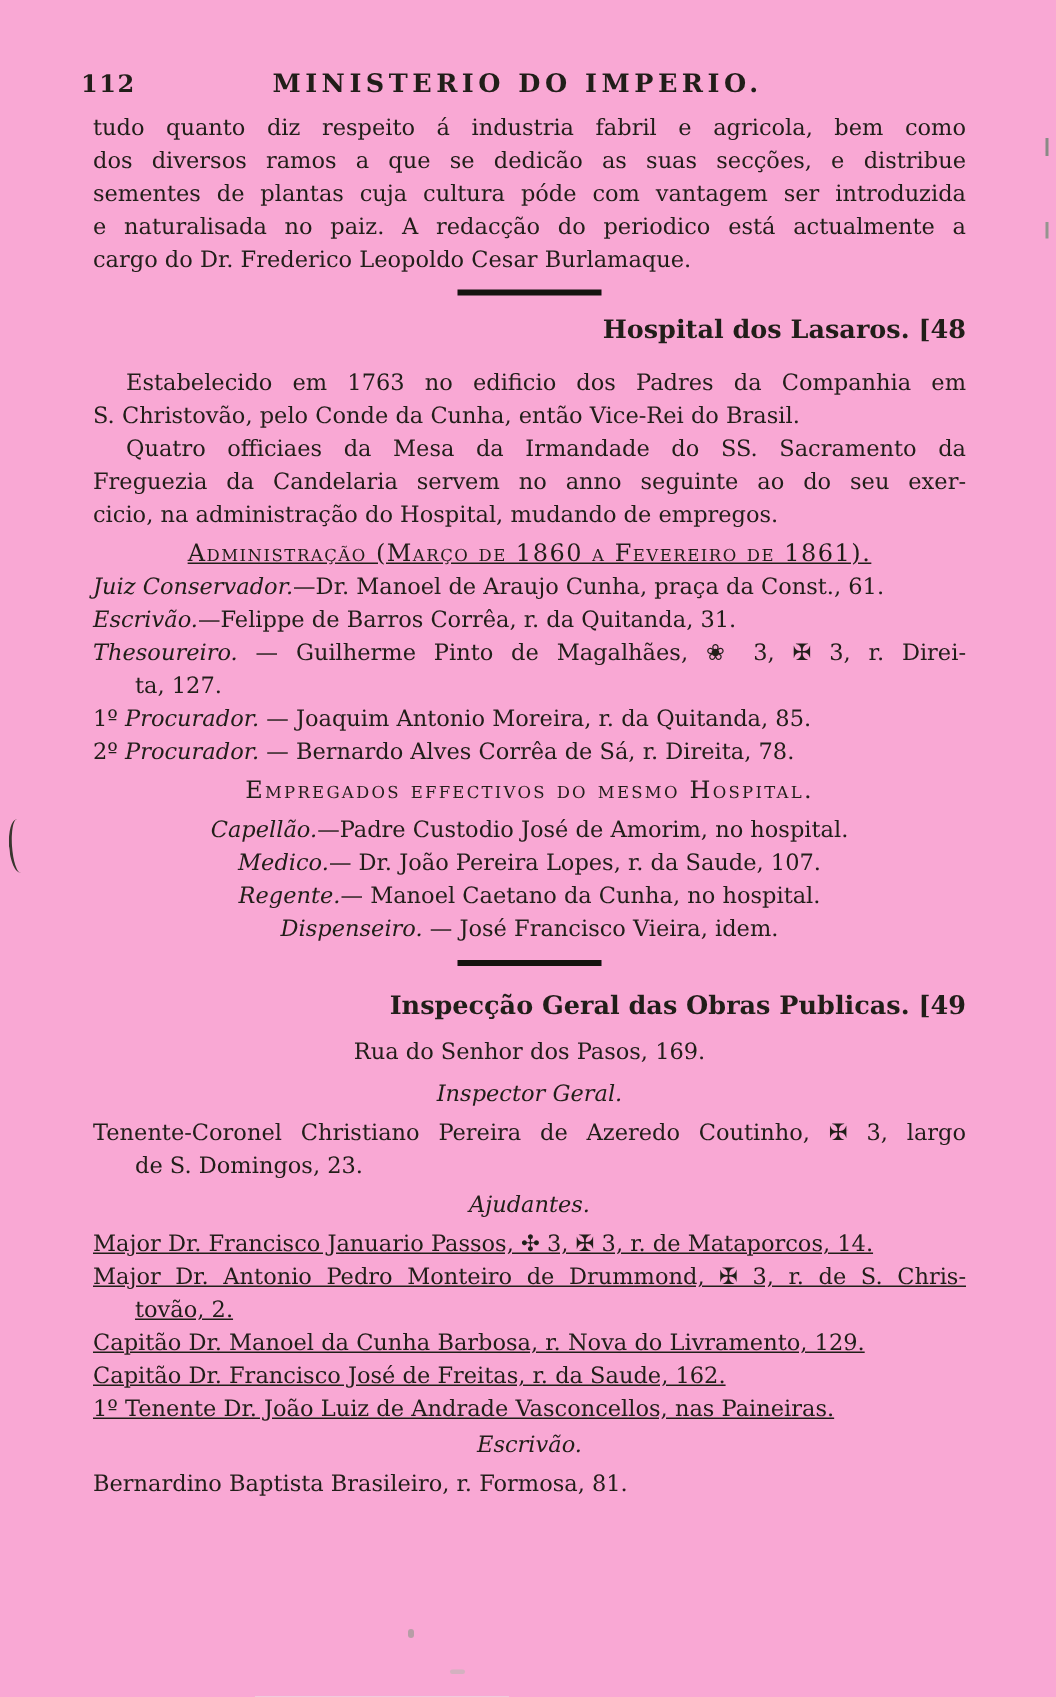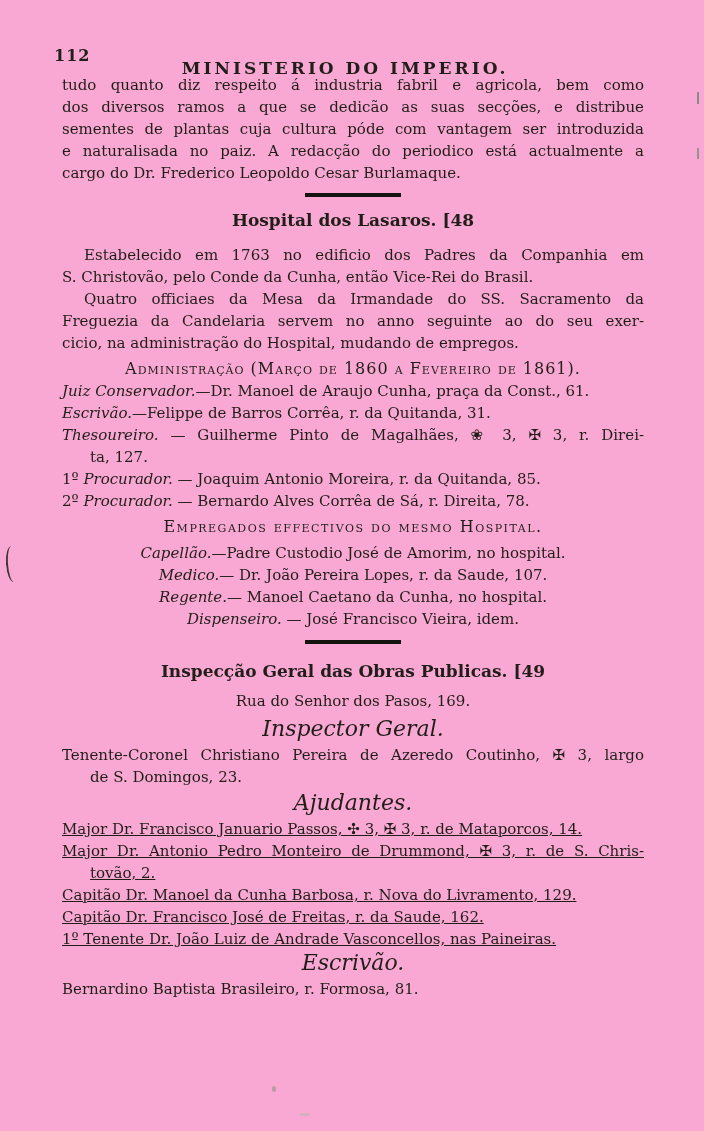--- a/index.html
+++ b/index.html
@@ -13,26 +13,26 @@
     color:#211e19;
   }
   .content{padding:46px 60px 0 62px;}
   .line{font-size:15px;line-height:22px;}
   .j{text-align:justify;text-align-last:justify;}
   .it{font-style:italic;}
   .indent{text-indent:22px;}
   .cont{padding-left:28px;}
   .header-row{position:relative;height:22px;}
   .page-num{position:absolute;left:-8px;top:0;font-size:16px;font-weight:bold;letter-spacing:1px;}
-  .head-title{position:absolute;left:0;right:16px;text-align:center;font-size:17px;font-weight:bold;letter-spacing:3px;margin-top:12px;}
+  .head-title{position:absolute;left:0;right:16px;text-align:center;font-size:17px;font-weight:bold;letter-spacing:3px;}
   .rule{width:96px;height:4px;background:#15130f;margin:9px auto 0 auto;}
-  .h-bold{text-align:center;font-weight:bold;font-size:17px;line-height:22px;}
-  .h-caps{text-align:center;font-variant:small-caps;font-size:16px;letter-spacing:1px;line-height:22px;}
+  .h-bold{text-align:right;font-weight:bold;font-size:17px;line-height:22px;}
+  .h-caps{text-align:center;font-variant:small-caps;font-size:16px;letter-spacing:1px;line-height:22px;text-decoration:underline;}
   .h-caps-sm{text-align:center;font-variant:small-caps;font-size:16px;letter-spacing:1.5px;line-height:22px;}
-  .h-ital{text-align:center;font-style:italic;font-size:22px;line-height:22px;}
+  .h-ital{text-align:center;font-style:italic;font-size:15px;line-height:22px;}
   .center{text-align:center;}
   
   .artifact{position:absolute;pointer-events:none;}
   .a-paren{left:6px;top:546px;width:9px;height:36px;border-left:2.5px solid #3a362f;border-radius:60% 0 0 60% / 50% 0 0 50%;transform:rotate(-4deg);}
   .a-tick1{right:5px;top:92px;width:2px;height:12px;background:#8a8a86;}
   .a-tick2{right:5px;top:148px;width:2px;height:11px;background:#96948f;}
   .a-dot{left:272px;top:1086px;width:4px;height:6px;background:#9b9893;border-radius:2px;opacity:.7;}
   .a-smudge{left:300px;top:1113px;width:10px;height:3px;background:#b9b7b2;opacity:.6;border-radius:2px;}
 </style>
 </head>

